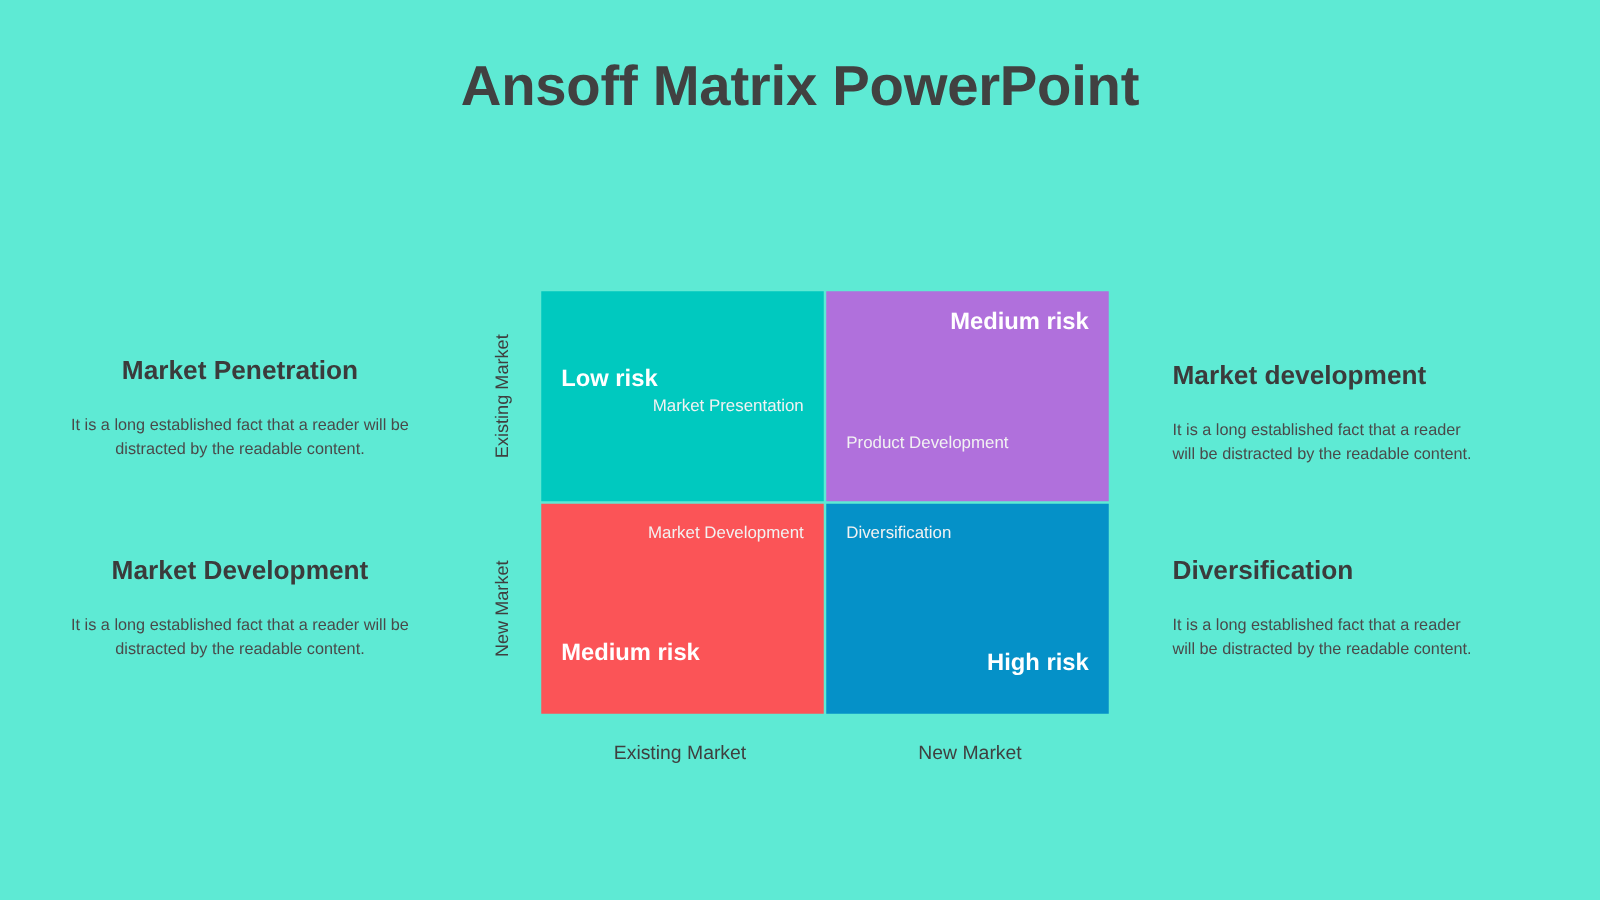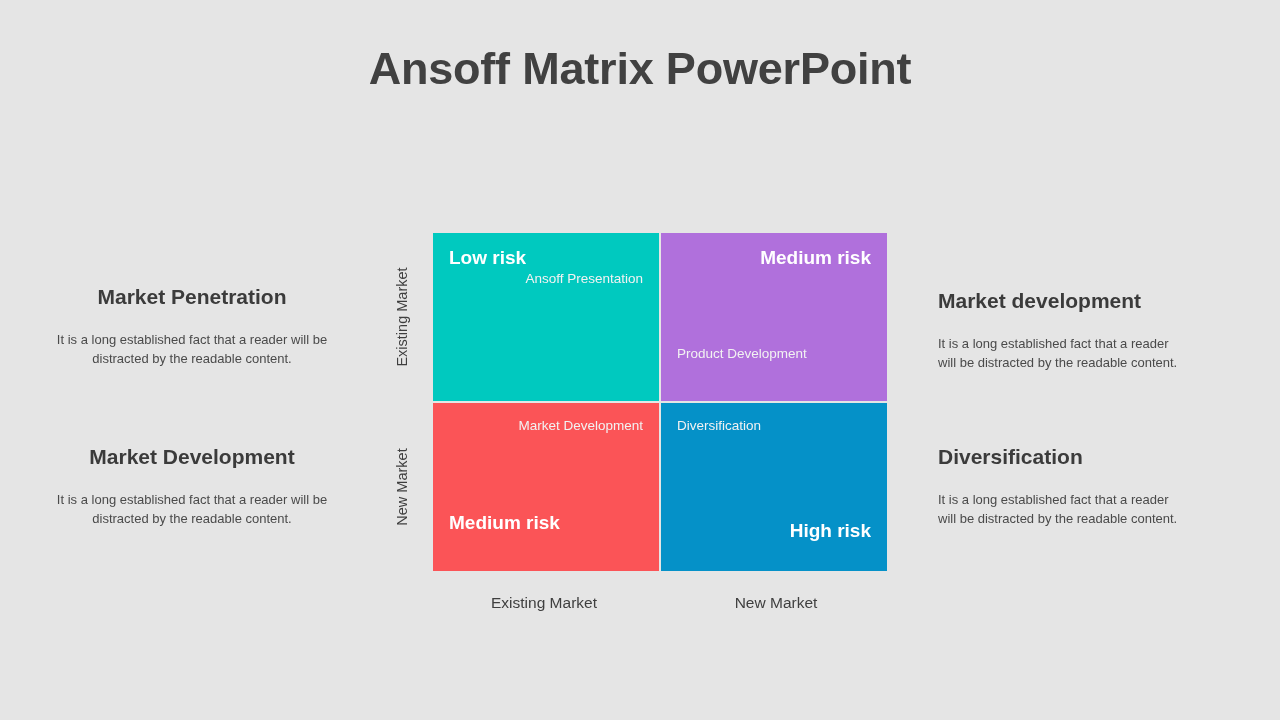--- a/index.html
+++ b/index.html
@@ -13,21 +13,21 @@
     height: 720px;
     overflow: hidden;
     font-family: "Liberation Sans", sans-serif;
     color: #404040;
     position: relative;
   }
 
   .slide {
     position: absolute;
     inset: 0;
-    background: #e5e5e5;
+    background: #5eead4;
   }
 
   
   .page-title {
     position: absolute;
     top: 42px;
     left: 0;
     width: 1280px;
     text-align: center;
     font-size: 45px;
@@ -103,21 +103,21 @@
   .strategy-label {
     font-size: 13.5px;
     color: #f2f2f2;
     line-height: 1.35;
   }
 
   
   #quadrant-market-presentation {
     background: #00c9bf;
     align-items: flex-start;
-    justify-content: flex-start;
+    justify-content: center;
   }
   #quadrant-market-presentation .risk-label { text-align: left; }
   #quadrant-market-presentation .strategy-label {
     align-self: flex-end;
     text-align: right;
     margin-bottom: 6px;
   }
 
   
   #quadrant-product-development {
@@ -223,21 +223,21 @@
 
   <div class="side-block side-right" id="block-diversification">
     <div class="side-heading">Diversification</div>
     <div class="side-body">It is a long established fact that a reader will be distracted by the readable content.</div>
   </div>
 
   <div class="matrix">
 
     <div class="quadrant" id="quadrant-market-presentation">
       <div class="risk-label">Low risk</div>
-      <div class="strategy-label">Ansoff Presentation</div>
+      <div class="strategy-label">Market Presentation</div>
     </div>
 
     <div class="quadrant" id="quadrant-product-development">
       <div class="risk-label">Medium risk</div>
       <div class="strategy-label">Product Development</div>
     </div>
 
     <div class="quadrant" id="quadrant-market-development">
       <div class="strategy-label">Market Development</div>
       <div class="risk-label">Medium risk</div>

